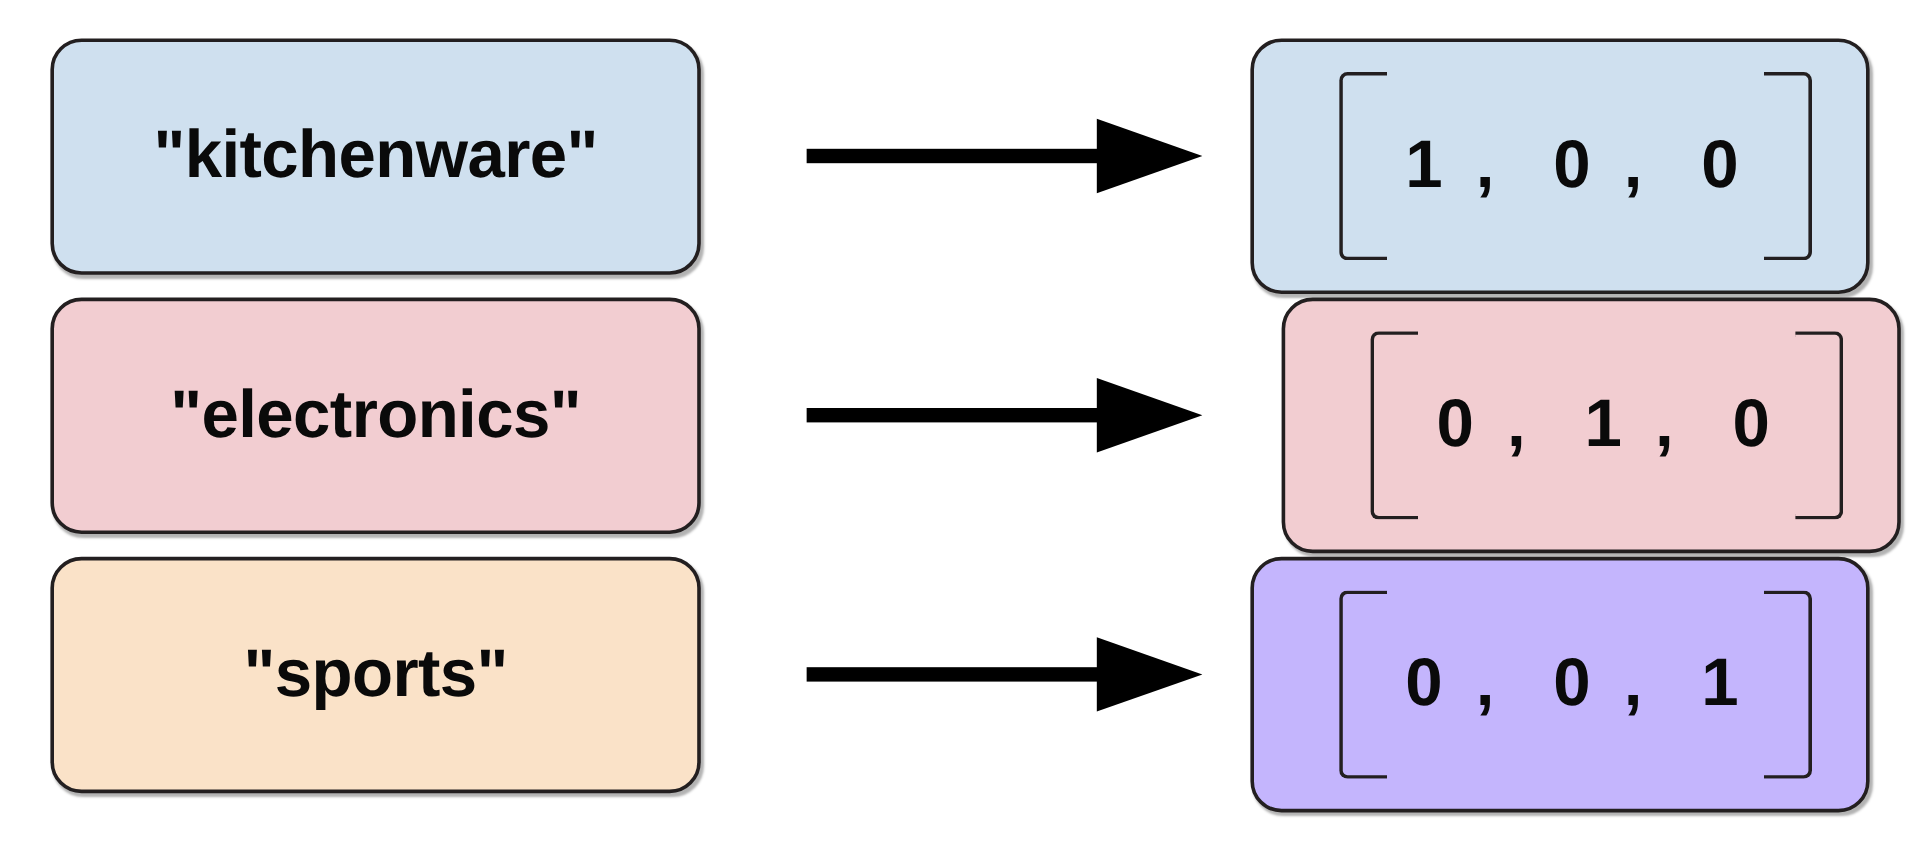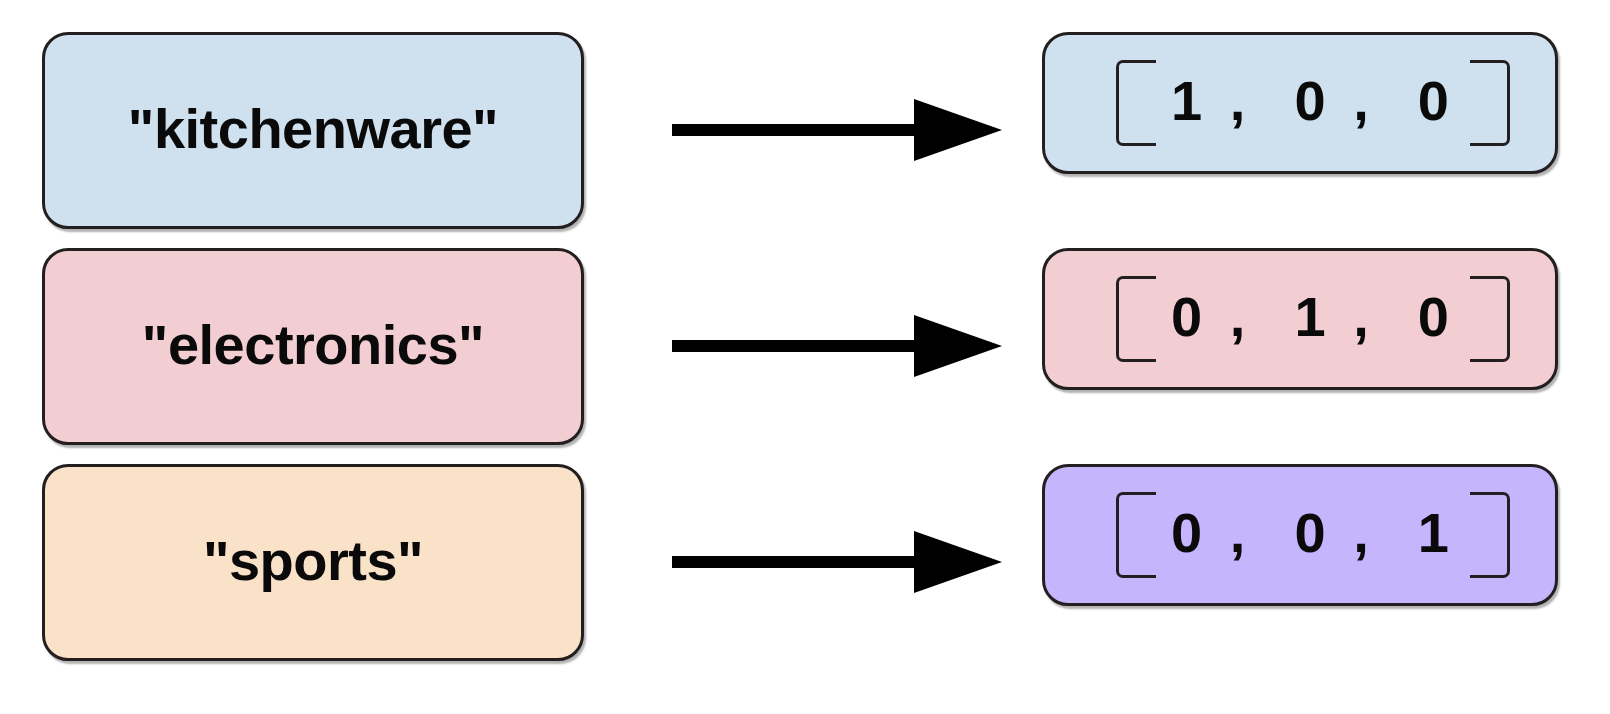--- a/index.html
+++ b/index.html
@@ -45,21 +45,21 @@
     font-weight: bold;
     color: #0a0a0a;
     letter-spacing: -0.5px;
     white-space: nowrap;
   }
 
   
   .vector-box {
     left: 1042px;
     width: 516px;
-    height: 142px;
+    height: 213px;
   }
   .bracket-area {
     position: absolute;
     left: 71px;
     right: 45px;
     top: 25px;
     bottom: 25px;
   }
   .bracket {
     position: absolute;
@@ -131,21 +131,21 @@
     </div>
     <div class="node-box label-box" style="top: 248px; background: rgb(242, 205, 209); border-color: rgb(35, 31, 32);">
       <div class="label-text">"electronics"</div>
     </div>
     <div class="arrow" style="top: 306px;">
       <svg viewBox="0 0 330 80" xmlns="http://www.w3.org/2000/svg">
         <rect x="0" y="34" width="250" height="12" fill="#000000"></rect>
         <polygon points="242,9 330,40 242,71" fill="#000000"></polygon>
       </svg>
     </div>
-    <div class="node-box vector-box" style="top: 248px; background: rgb(242, 205, 209); border-color: rgb(35, 31, 32);">
+    <div class="node-box vector-box" style="top: 248px; background: rgb(242, 205, 209); border-color: rgb(35, 31, 32); margin-left: 26px;">
       <div class="bracket-area">
         <div class="bracket left"></div>
         <div class="bracket right"></div>
         <div class="vector-text">0 ,  1 ,  0</div>
       </div>
     </div>
     <div class="node-box label-box" style="top: 464px; background: rgb(250, 226, 200); border-color: rgb(35, 31, 32);">
       <div class="label-text">"sports"</div>
     </div>
     <div class="arrow" style="top: 522px;">

